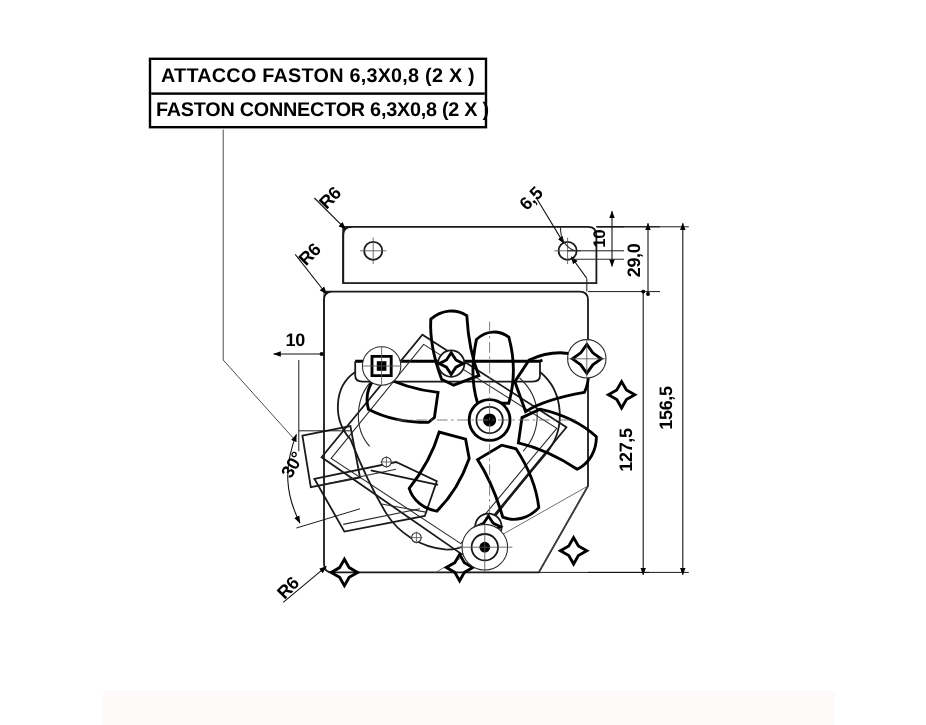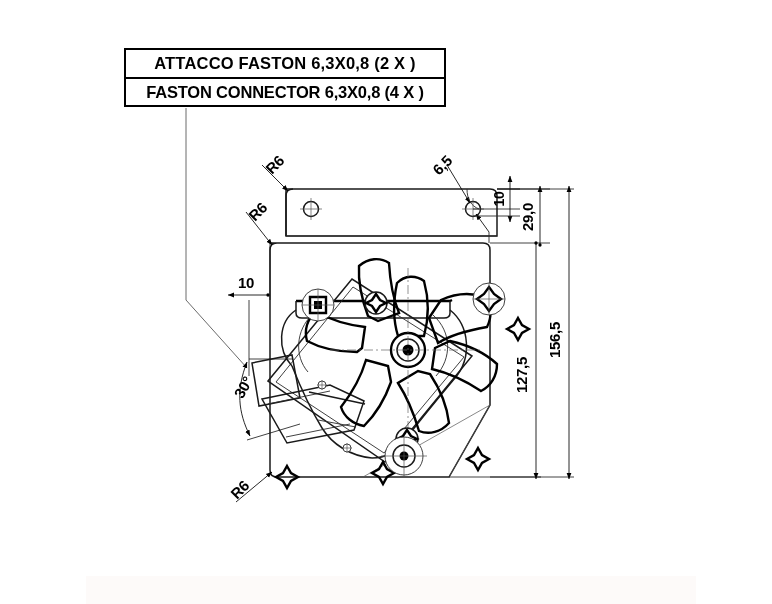--- a/index.html
+++ b/index.html
@@ -53,21 +53,21 @@
     font-weight: 700;
     fill: #000;
     letter-spacing: -0.3px;
   }
 
   
   #callout-box {
     position: absolute;
     left: 124px;
     top: 48px;
-    width: 322px;
+    width: 282px;
     box-sizing: border-box;
     border: 2.5px solid #000;
     background: #fff;
     padding: 0;
   }
   #callout-box .cl-line {
     font-family: "Liberation Sans", sans-serif;
     font-size: 16.5px;
     font-weight: 700;
     letter-spacing: 0.2px;
@@ -316,18 +316,18 @@
     <g>
       <path class="thin" d="M467,189 C467,199 471,206 479,209"></path>
       <path class="thin" d="M489,232 L489,243"></path>
       <path class="thin" d="M473,216 L520,216"></path>
     </g>
 
   </svg>
 
   <div id="callout-box">
     <div class="cl-line">ATTACCO FASTON 6,3X0,8 (2 X )</div>
-    <div class="cl-line second">FASTON CONNECTOR 6,3X0,8 (4 X )</div>
+    <div class="cl-line second">FASTON CONNECTOR 6,3X0,8 (2 X )</div>
   </div>
 
   <div id="bottom-band"></div>
 
 </div>
 
 </body></html>

